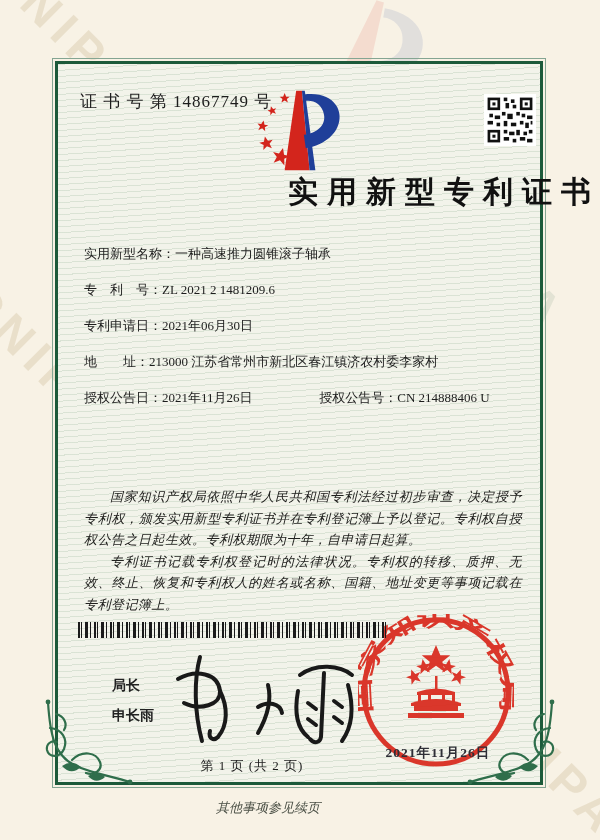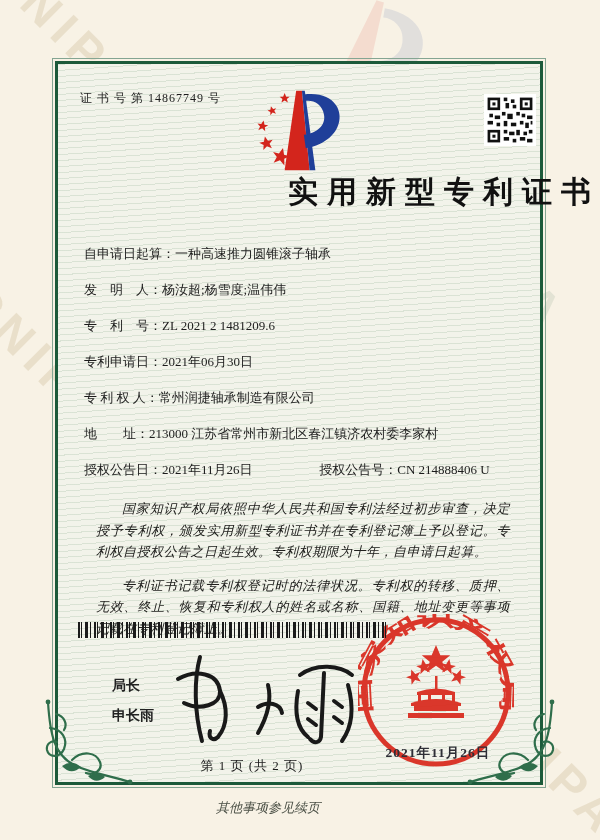--- a/index.html
+++ b/index.html
@@ -34,37 +34,37 @@
     position:absolute; left:0; top:0; right:0; bottom:0;
     background:
       repeating-linear-gradient(176deg,
         rgba(120,160,125,0.20) 0 1px, rgba(0,0,0,0) 1px 6px),
       #f2f3ea;
   }
   .corner-ornament{position:absolute; z-index:6; pointer-events:none;}
   .corner-bl{left:40px; top:696px;}
   .corner-br{left:465px; top:696px; transform:scaleX(-1);}
   
-  .cert-no{position:absolute; left:80px; top:90px; font-size:12px; letter-spacing:1px; z-index:5;}
+  .cert-no{position:absolute; left:80px; top:90px; font-size:17px; letter-spacing:1px; z-index:5;}
   .logo{position:absolute; left:252px; top:86px; z-index:5;}
   .qr{position:absolute; left:484px; top:94px; width:52px; height:52px; background:#fff; z-index:5; padding:0;}
   .title{
     position:absolute; left:0; width:600px; top:172px; text-align:right;
     font-size:30px; font-weight:bold; letter-spacing:9px; color:#111; z-index:5;
   }
   .fields{position:absolute; left:84px; top:236px; width:444px; z-index:5;}
   .field-row{height:36px; line-height:36px; font-size:13px; white-space:nowrap;}
   .field-label{display:inline-block;}
   .pair1{display:inline-block; width:232px;}
   .paras{
     position:absolute; left:84px; top:486px; width:438px; z-index:5;
     font-size:13px; line-height:21.5px; font-style:italic; color:#20201e;
     letter-spacing:0.5px;
   }
-  .paras p{margin:12px; text-indent:2em; text-align:justify;}
+  .paras p{margin:0; text-indent:2em; text-align:justify;}
   .barcode{
     position:absolute; left:78px; top:622px; width:308px; height:16px; z-index:5;
     background:repeating-linear-gradient(90deg,
       #1b1b1b 0 2px, transparent 2px 3px,
       #1b1b1b 3px 4px, transparent 4px 7px,
       #1b1b1b 7px 10px, transparent 10px 12px,
       #1b1b1b 12px 13px, transparent 13px 16px);
   }
   .director{
     position:absolute; left:88px; top:670px; z-index:5;
@@ -200,33 +200,27 @@
       <rect x="4.7" y="4.7" width="1.7" height="1.7"></rect>
         <rect x="22.7" y="4.7" width="1.7" height="1.7"></rect>
         <rect x="4.7" y="22.7" width="1.7" height="1.7"></rect>
     </g>
   </svg>
 
   <div class="title">实用新型专利证书</div>
 
   <div class="fields">
     <div class="field-row">
-      <span class="field-label">自申请日起算：</span><span class="field-value">一种高速推力圆锥滚子轴承</span>
-    </div>
-    <div class="field-row">
-      <span class="field-label">发　明　人：</span><span class="field-value">杨汝超;杨雪度;温伟伟</span>
+      <span class="field-label">实用新型名称：</span><span class="field-value">一种高速推力圆锥滚子轴承</span>
     </div>
     <div class="field-row">
       <span class="field-label">专　利　号：</span><span class="field-value">ZL 2021 2 1481209.6</span>
     </div>
     <div class="field-row">
       <span class="field-label">专利申请日：</span><span class="field-value">2021年06月30日</span>
-    </div>
-    <div class="field-row">
-      <span class="field-label">专 利 权 人：</span><span class="field-value">常州润捷轴承制造有限公司</span>
     </div>
     <div class="field-row">
       <span class="field-label">地　　址：</span><span class="field-value">213000 江苏省常州市新北区春江镇济农村委李家村</span>
     </div>
     <div class="field-row">
       <span class="pair1">
         <span class="field-label">授权公告日：</span><span class="field-value">2021年11月26日</span>
       </span>
       <span class="field-label">授权公告号：</span><span class="field-value">CN 214888406 U</span>
     </div>

